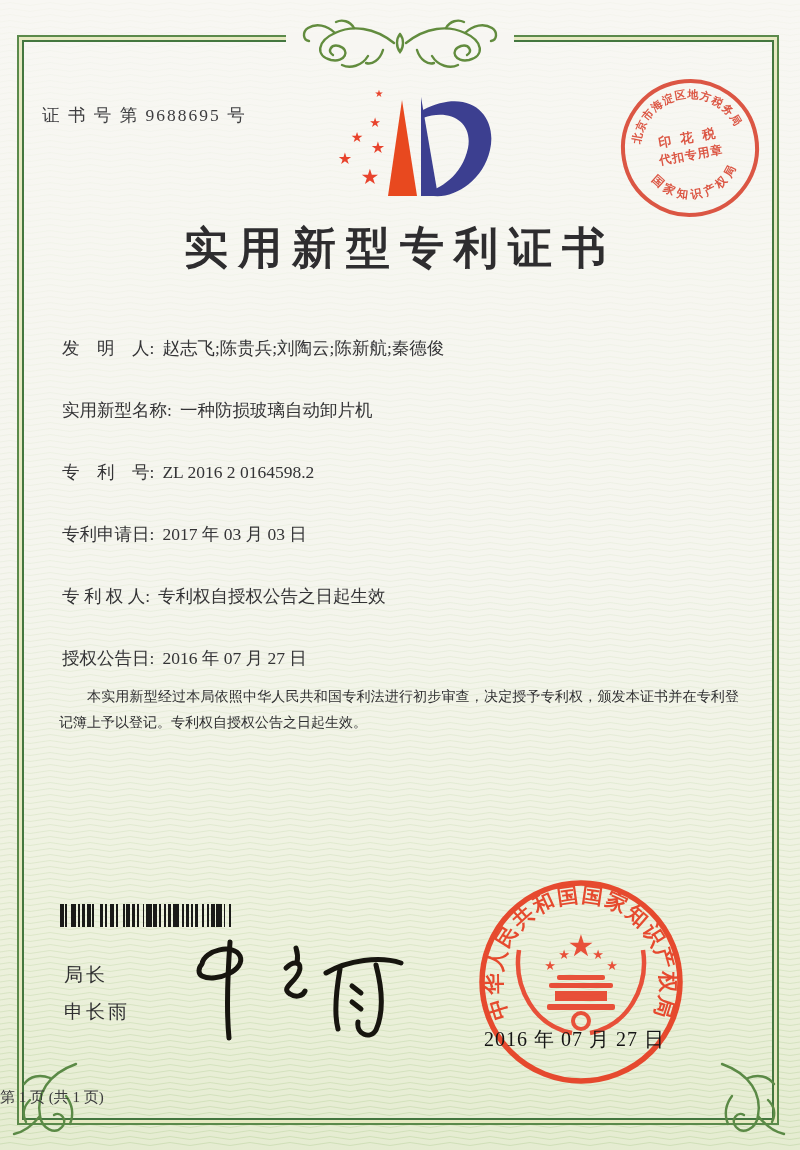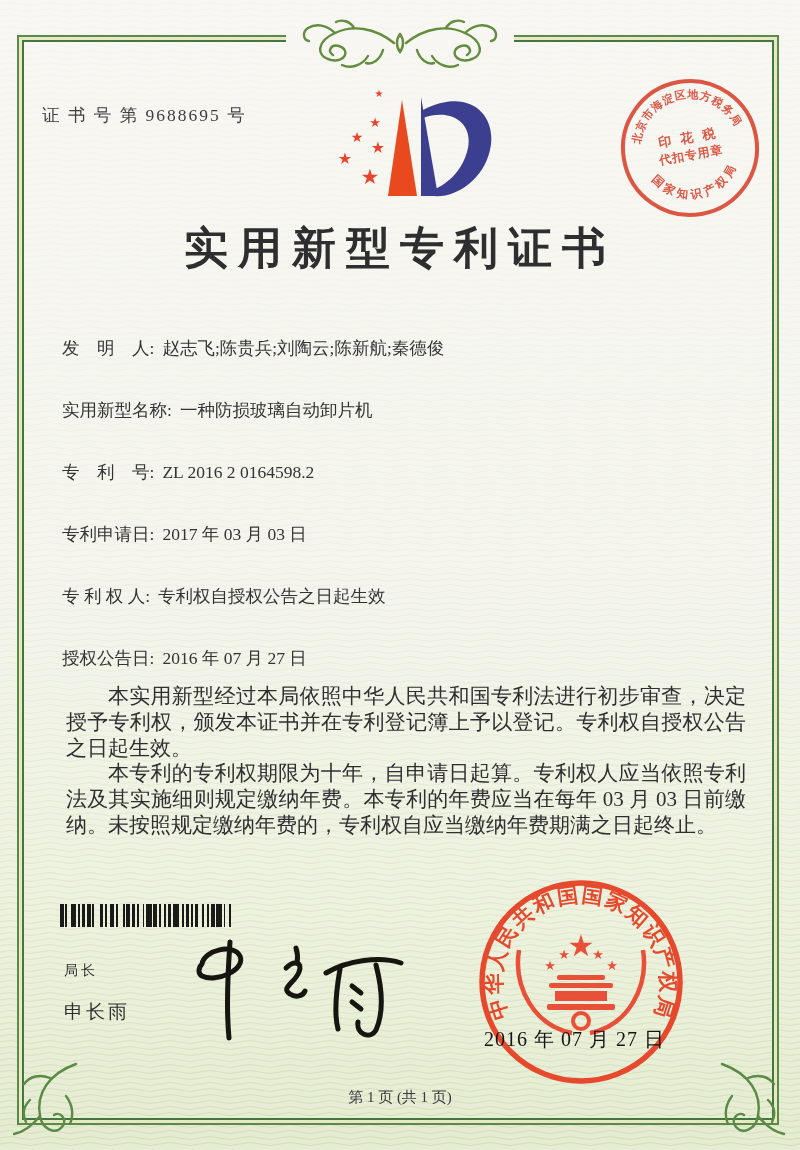--- a/index.html
+++ b/index.html
@@ -9,31 +9,31 @@
   .waves{position:absolute;left:0;top:0;z-index:0;}
   .frame{position:absolute;left:22px;top:40px;width:748px;height:1076px;z-index:1;
     border:2px solid #44773f;box-shadow:0 0 0 3px #e7e9c2,0 0 0 5px #5b8a4b;}
   .abs{position:absolute;z-index:2;}
   .cert-no{left:42px;top:103px;font-size:17.5px;letter-spacing:2px;color:#3e3e40;}
   .title{left:0;top:219px;width:100%;text-align:center;font-size:44px;font-weight:bold;
     letter-spacing:10px;color:#2e2d2f;}
   .fields{left:62px;top:336px;width:660px;}
   .frow{margin-bottom:38px;font-size:17.5px;color:#343436;line-height:24px;white-space:pre-wrap;}
   .frow .fv{margin-left:8px;}
-  .paras{left:66px;top:684px;width:680px;font-size:21px;line-height:25.8px;color:#2f2f31;
+  .paras{left:59px;top:684px;width:680px;font-size:14px;line-height:25.8px;color:#2f2f31;
     text-align:justify;}
   .paras p{margin:0;text-indent:2em;}
   .barcode{left:60px;top:904px;width:228px;height:23px;font-size:0;white-space:nowrap;}
   .barcode i{display:inline-block;height:23px;vertical-align:top;}
   .barcode i.b{background:#1a1a18;}
-  .director{left:64px;top:962px;font-size:14px;color:#2f2f31;letter-spacing:3px;}
+  .director{left:64px;top:962px;font-size:19px;color:#2f2f31;letter-spacing:3px;}
   .director-name{left:64px;top:999px;font-size:19px;color:#2f2f31;letter-spacing:3px;}
   .seal-date{left:484px;top:1026px;width:220px;font-size:20px;color:#141414;
     letter-spacing:1px;z-index:4;}
-  .footer{left:0;top:1088px;width:100%;text-align:center;font-size:15px;color:#3a3a3c;}
+  .footer{left:0;top:1088px;width:100%;text-align:left;font-size:15px;color:#3a3a3c;}
   .stamp{left:616px;top:74px;transform:rotate(-10deg);z-index:3;}
   .bigseal{left:477px;top:878px;z-index:3;opacity:.92;}
   .sig{left:168px;top:930px;z-index:3;}
   .logo{left:328px;top:80px;}
   .ornament{left:258px;top:10px;z-index:2;}
   .corner{z-index:2;}
   .cl{left:6px;top:1056px;}
   .cr{left:706px;top:1056px;transform:scale(-1,1);}
 </style>
 </head>
@@ -309,21 +309,20 @@
     <div class="frow"><span>发　明　人:</span><span class="fv">赵志飞;陈贵兵;刘陶云;陈新航;秦德俊</span></div>
     <div class="frow"><span>实用新型名称:</span><span class="fv">一种防损玻璃自动卸片机</span></div>
     <div class="frow"><span>专　利　号:</span><span class="fv">ZL 2016 2 0164598.2</span></div>
     <div class="frow"><span>专利申请日:</span><span class="fv">2017 年 03 月 03 日</span></div>
     <div class="frow"><span>专 利 权 人:</span><span class="fv">专利权自授权公告之日起生效</span></div>
     <div class="frow"><span>授权公告日:</span><span class="fv">2016 年 07 月 27 日</span></div>
   </div>
 
   <div class="abs paras">
     <p>本实用新型经过本局依照中华人民共和国专利法进行初步审查，决定授予专利权，颁发本证书并在专利登记簿上予以登记。专利权自授权公告之日起生效。</p>
-    <p>本专利的专利权期限为十年，自申请日起算。专利权人应当依照专利法及其实施细则规定缴纳年费。本专利的年费应当在每年 03 月 03 日前缴纳。未按照规定缴纳年费的，专利权自应当缴纳年费期满之日起终止。</p>
   </div>
 
   <div class="abs barcode" id="barcode"><i class="b" style="width:3.6px"></i><i class="" style="width:1.8px"></i><i class="b" style="width:1.8px"></i><i class="" style="width:3.6px"></i><i class="b" style="width:5.4px"></i><i class="" style="width:1.8px"></i><i class="b" style="width:1.8px"></i><i class="" style="width:1.8px"></i><i class="b" style="width:3.6px"></i><i class="" style="width:1.8px"></i><i class="b" style="width:3.6px"></i><i class="" style="width:1.8px"></i><i class="b" style="width:1.8px"></i><i class="" style="width:5.4px"></i><i class="b" style="width:3.6px"></i><i class="" style="width:1.8px"></i><i class="b" style="width:1.8px"></i><i class="" style="width:3.6px"></i><i class="b" style="width:3.6px"></i><i class="" style="width:1.8px"></i><i class="b" style="width:1.8px"></i><i class="" style="width:5.4px"></i><i class="b" style="width:1.8px"></i><i class="" style="width:1.8px"></i><i class="b" style="width:3.6px"></i><i class="" style="width:1.8px"></i><i class="b" style="width:3.6px"></i><i class="" style="width:1.8px"></i><i class="b" style="width:1.8px"></i><i class="" style="width:3.6px"></i><i class="b" style="width:1.8px"></i><i class="" style="width:1.8px"></i><i class="b" style="width:5.4px"></i><i class="" style="width:1.8px"></i><i class="b" style="width:3.6px"></i><i class="" style="width:1.8px"></i><i class="b" style="width:1.8px"></i><i class="" style="width:3.6px"></i><i class="b" style="width:1.8px"></i><i class="" style="width:1.8px"></i><i class="b" style="width:3.6px"></i><i class="" style="width:1.8px"></i><i class="b" style="width:5.4px"></i><i class="" style="width:3.6px"></i><i class="b" style="width:1.8px"></i><i class="" style="width:1.8px"></i><i class="b" style="width:3.6px"></i><i class="" style="width:1.8px"></i><i class="b" style="width:1.8px"></i><i class="" style="width:1.8px"></i><i class="b" style="width:3.6px"></i><i class="" style="width:3.6px"></i><i class="b" style="width:1.8px"></i><i class="" style="width:3.6px"></i><i class="b" style="width:1.8px"></i><i class="" style="width:1.8px"></i><i class="b" style="width:3.6px"></i><i class="" style="width:1.8px"></i><i class="b" style="width:5.4px"></i><i class="" style="width:1.8px"></i><i class="b" style="width:1.8px"></i><i class="" style="width:3.6px"></i><i class="b" style="width:1.8px"></i><i class="" style="width:1.8px"></i></div>
 
   <div class="abs director">局长</div>
   <div class="abs director-name">申长雨</div>
 
   <svg class="abs sig" width="250" height="115" viewBox="0 0 250 115">
     <g stroke="#17150f" stroke-width="5" fill="none" stroke-linecap="round" stroke-linejoin="round">
       <path d="M62,12 C60,40 58,78 61,108"></path>

